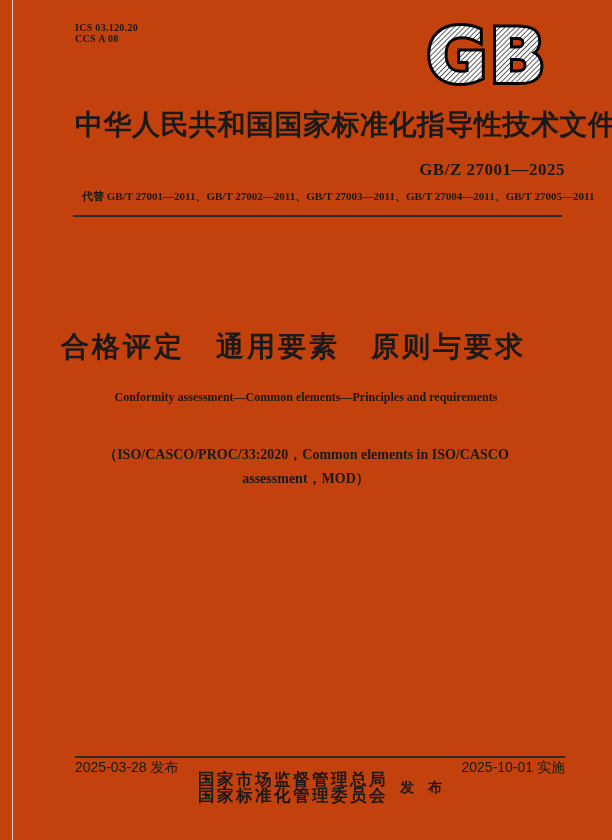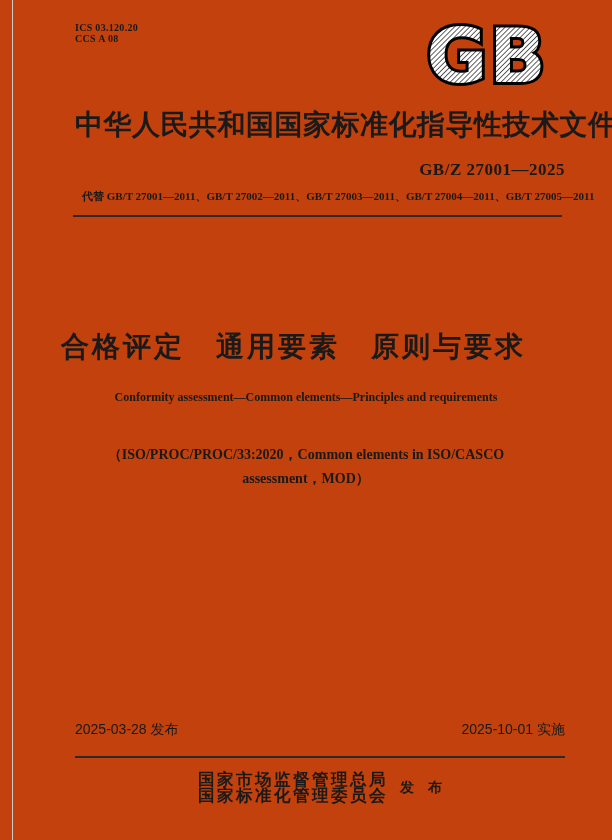--- a/index.html
+++ b/index.html
@@ -61,21 +61,21 @@
     position:absolute;left:45px;top:388px;width:522px;
     text-align:center;font-weight:bold;font-size:12px;line-height:18px;
     font-family:"Liberation Serif","DejaVu Serif",serif;
   }
   .adoption-note{
     position:absolute;left:45px;top:443px;width:522px;
     text-align:center;font-weight:bold;font-size:14px;line-height:24px;
     font-family:"Liberation Serif","DejaVu Serif",serif;
   }
   .dates-row{
-    position:absolute;left:75px;top:720px;width:490px;
+    position:absolute;left:75px;top:758px;width:490px;
     display:flex;justify-content:space-between;
     font-family:"Liberation Sans","DejaVu Sans",sans-serif;
     font-weight:500;font-size:14px;line-height:18px;
   }
   .rule-bottom{
     position:absolute;left:75px;top:756px;width:490px;height:2px;
     background:#2a2a2a;
   }
   .publisher-block{
     position:absolute;left:198px;top:772px;
@@ -119,21 +119,21 @@
 
   <div class="replaces-note">代替 GB/T 27001—2011、GB/T 27002—2011、GB/T 27003—2011、GB/T 27004—2011、GB/T 27005—2011</div>
 
   <div class="rule-top"></div>
 
   <div class="title-cn">合格评定　通用要素　原则与要求</div>
 
   <div class="title-en">Conformity assessment—Common elements—Principles and requirements</div>
 
   <div class="adoption-note">
-    <span>（ISO/PROC/PROC/33:2020，Common elements in ISO/CASCO</span><br>
+    <span>（ISO/CASCO/PROC/33:2020，Common elements in ISO/CASCO</span><br>
     <span>assessment，MOD）</span>
   </div>
 
   <div class="dates-row">
     <span>2025-03-28 发布</span>
     <span>2025-10-01 实施</span>
   </div>
 
   <div class="rule-bottom"></div>
 

